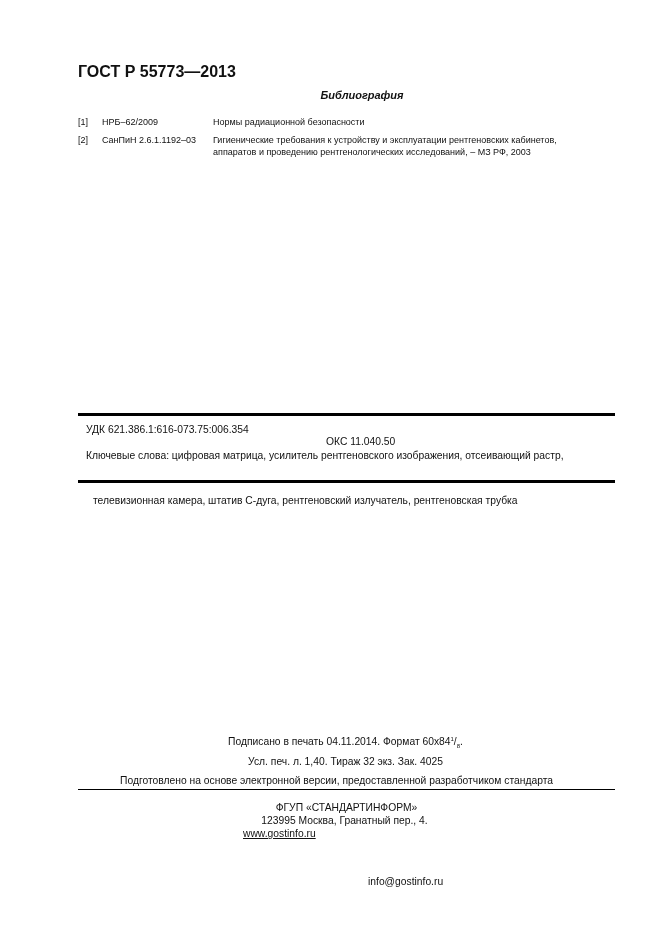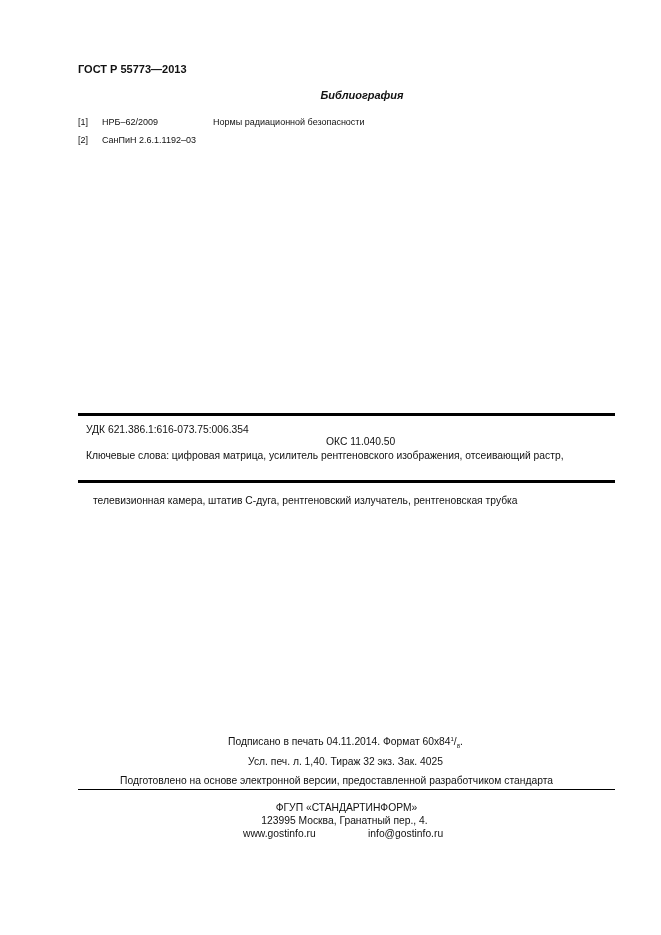--- a/index.html
+++ b/index.html
@@ -1,19 +1,19 @@
 <!DOCTYPE html>
 <html><head>
 <meta charset="utf-8">
 <style>
   html, body { margin: 0; padding: 0; background: #ffffff; }
   body { width: 661px; height: 935px; position: relative; overflow: hidden;
          font-family: "Liberation Sans", sans-serif; color: #111; }
   .abs { position: absolute; white-space: nowrap; }
-  .hdr { left: 78px; top: 63px; font-size: 11px; font-weight: bold; }
+  .hdr { left: 78px; top: 63px; font-size: 16px; font-weight: bold; }
   .title { left: 0; width: 661px; top: 89px; text-align: center; font-size: 11px; font-weight: bold; padding-left: 63px; box-sizing: border-box; font-style: italic; }
   .ref { font-size: 9px; line-height: 12px; }
   .ref .num { position: absolute; left: 0; }
   .ref .code { position: absolute; left: 24px; }
   .ref .txt { position: absolute; left: 135px; }
   .rule-thick { position: absolute; left: 78px; width: 537px; height: 3px; background: #000; }
   .rule-thin { position: absolute; left: 78px; width: 537px; height: 1px; background: #000; }
   .sm { font-size: 10.3px; }
   .center { left: 0; width: 661px; text-align: center; padding-left: 30px; box-sizing: border-box; }
   sup, sub { font-size: 6px; }
@@ -29,20 +29,22 @@
 
   <div class="abs ref" style="left:78px; top:116px; width:540px; height:12px;">
     <span class="num">[1]</span>
     <span class="code">НРБ–62/2009</span>
     <span class="txt">Нормы радиационной безопасности</span>
   </div>
 
   <div class="abs ref" style="left:78px; top:134px; width:540px; height:24px;">
     <span class="num">[2]</span>
     <span class="code">СанПиН 2.6.1.1192–03</span>
+    <span class="txt">Гигиенические требования к устройству и эксплуатации рентгеновских кабинетов,</span>
+    <span class="txt" style="top:12px;">аппаратов и проведению рентгенологических исследований, – МЗ РФ, 2003</span>
   </div>
 
   <div class="rule-thick" style="top:413px;"></div>
 
   <div class="abs sm" style="left:86px; top:424px;">УДК 621.386.1:616-073.75:006.354</div>
   <div class="abs sm" style="left:326px; top:424px;margin-top:12px;">ОКС 11.040.50</div>
 
   <div class="abs sm" style="left:86px; top:450px;text-align:center;">Ключевые слова: цифровая матрица, усилитель рентгеновского изображения, отсеивающий растр,</div>
   <div class="abs sm" style="left:93px; top:463px;margin-top:32px;">телевизионная камера, штатив С-дуга, рентгеновский излучатель, рентгеновская трубка</div>
 
@@ -53,16 +55,16 @@
   </div>
 
   <div class="abs sm center" style="top:756px;">Усл. печ. л. 1,40. Тираж 32 экз. Зак. 4025</div>
 
   <div class="abs sm center" style="top:775px; padding-left:12px;">Подготовлено на основе электронной версии, предоставленной разработчиком стандарта</div>
 
   <div class="rule-thin" style="top:789px;"></div>
 
   <div class="abs sm center" style="top:802px; padding-left:32px;">ФГУП «СТАНДАРТИНФОРМ»</div>
   <div class="abs sm center" style="top:815px; padding-left:28px;">123995 Москва, Гранатный пер., 4.</div>
-  <div class="abs sm" style="left:243px; top:828px;">www.gostinfo.ru</div>
-  <div class="abs sm" style="left:368px; top:828px;">info@gostinfo.ru</div>
+  <div class="abs sm" style="left:243px; top:828px;text-decoration:underline;">www.gostinfo.ru</div>
+  <div class="abs sm" style="left:368px; top:876px;">info@gostinfo.ru</div>
 
 </div>
 
 </body></html>

